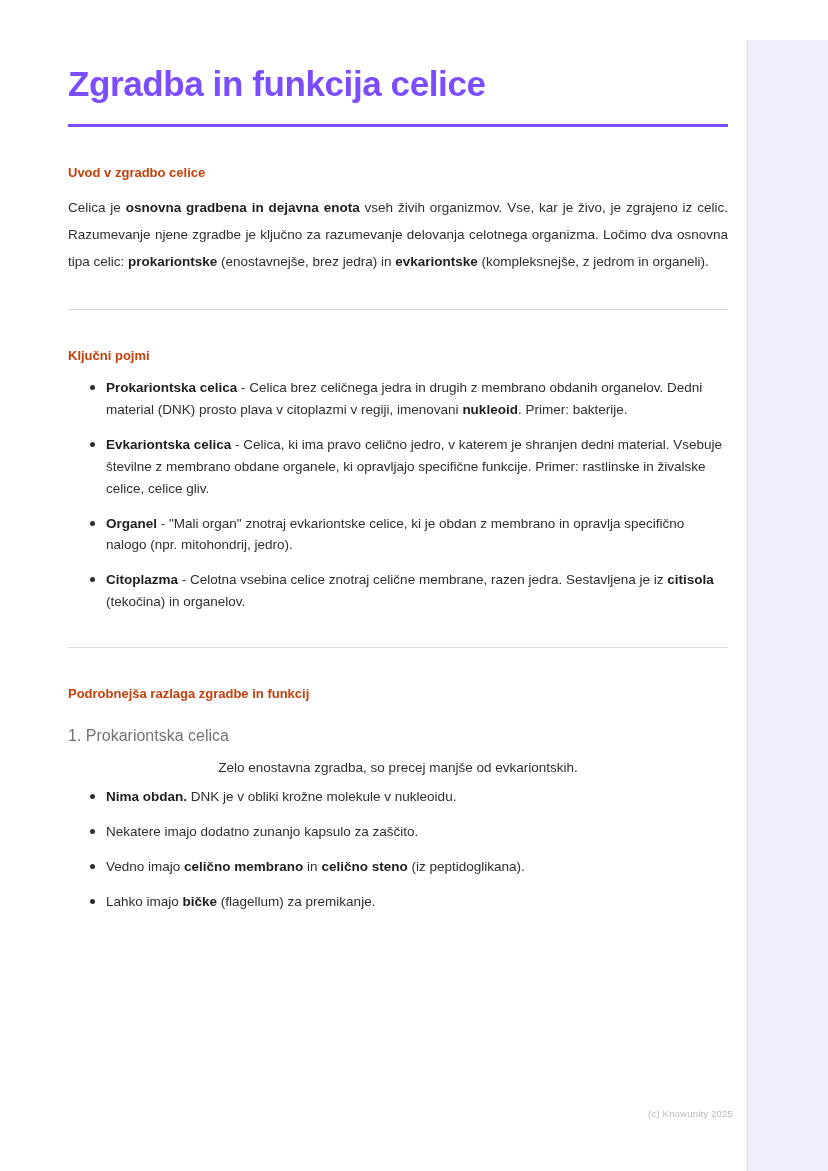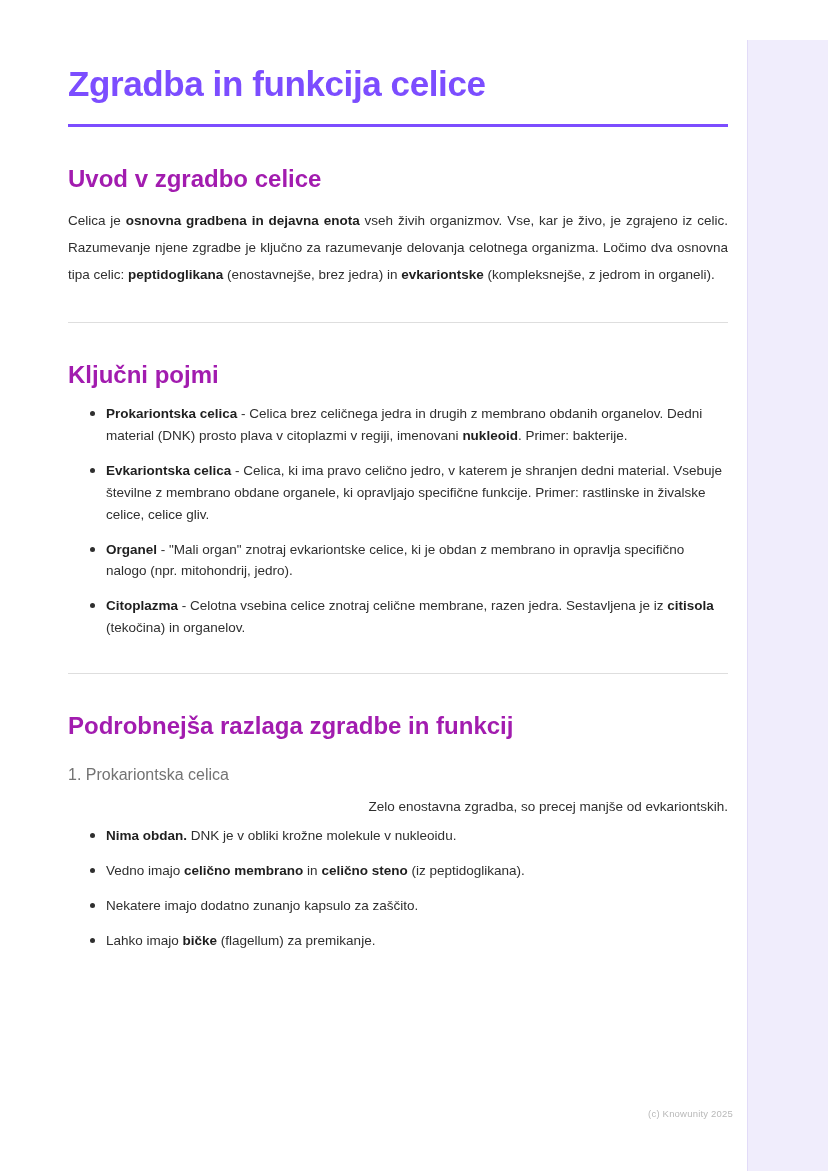--- a/index.html
+++ b/index.html
@@ -44,41 +44,41 @@
     letter-spacing: -0.4px;
   }
   .title-rule {
     margin-top: 20px;
     height: 3px;
     background: #7c4dff;
     width: 100%;
   }
 
   h2.section-title {
-    font-size: 24px;
-    color: #a21caf;
+    font-size: 13px;
+    color: #c2410c;
     font-weight: bold;
     margin: 38px 0 14px 0;
   }
   h3.sub-title {
     font-size: 16px;
     color: #737373;
     font-weight: normal;
     margin: 26px 0 12px 0;
   }
 
   p.para {
     font-size: 13.5px;
     line-height: 2.0;
     margin: 0 0 6px 0;
     text-align: justify;
     color: #2f2f2f;
   }
   p.para.plain {
-    text-align: right;
+    text-align: center;
     line-height: 1.7;
   }
 
   .divider {
     height: 1px;
     background: #dedede;
     margin: 34px 0 0 0;
   }
 
   ul.bullets {
@@ -120,40 +120,40 @@
 <body>
 
 <div class="side-strip"></div>
 
 <div class="page">
 
   <h1 class="doc-title">Zgradba in funkcija celice</h1>
   <div class="title-rule"></div>
 
   <h2 class="section-title">Uvod v zgradbo celice</h2>
-  <p class="para">Celica je <b>osnovna gradbena in dejavna enota</b> vseh živih organizmov. Vse, kar je živo, je zgrajeno iz celic. Razumevanje njene zgradbe je ključno za razumevanje delovanja celotnega organizma. Ločimo dva osnovna tipa celic: <b>peptidoglikana</b> (enostavnejše, brez jedra) in <b>evkariontske</b> (kompleksnejše, z jedrom in organeli).</p>
+  <p class="para">Celica je <b>osnovna gradbena in dejavna enota</b> vseh živih organizmov. Vse, kar je živo, je zgrajeno iz celic. Razumevanje njene zgradbe je ključno za razumevanje delovanja celotnega organizma. Ločimo dva osnovna tipa celic: <b>prokariontske</b> (enostavnejše, brez jedra) in <b>evkariontske</b> (kompleksnejše, z jedrom in organeli).</p>
 
   <div class="divider"></div>
 
   <h2 class="section-title">Ključni pojmi</h2>
   <ul class="bullets">
     <li><b>Prokariontska celica</b> - Celica brez celičnega jedra in drugih z membrano obdanih organelov. Dedni material (DNK) prosto plava v citoplazmi v regiji, imenovani <b>nukleoid</b>. Primer: bakterije.</li>
     <li><b>Evkariontska celica</b> - Celica, ki ima pravo celično jedro, v katerem je shranjen dedni material. Vsebuje številne z membrano obdane organele, ki opravljajo specifične funkcije. Primer: rastlinske in živalske celice, celice gliv.</li>
     <li><b>Organel</b> - "Mali organ" znotraj evkariontske celice, ki je obdan z membrano in opravlja specifično nalogo (npr. mitohondrij, jedro).</li>
     <li><b>Citoplazma</b> - Celotna vsebina celice znotraj celične membrane, razen jedra. Sestavljena je iz <b>citisola</b> (tekočina) in organelov.</li>
   </ul>
 
   <div class="divider"></div>
 
   <h2 class="section-title">Podrobnejša razlaga zgradbe in funkcij</h2>
   <h3 class="sub-title">1. Prokariontska celica</h3>
   <p class="para plain">Zelo enostavna zgradba, so precej manjše od evkariontskih.</p>
 
   <ul class="bullets">
     <li><b>Nima obdan.</b> DNK je v obliki krožne molekule v nukleoidu.</li>
+    <li>Nekatere imajo dodatno zunanjo kapsulo za zaščito.</li>
     <li>Vedno imajo <b>celično membrano</b> in <b>celično steno</b> (iz peptidoglikana).</li>
-    <li>Nekatere imajo dodatno zunanjo kapsulo za zaščito.</li>
     <li>Lahko imajo <b>bičke</b> (flagellum) za premikanje.</li>
   </ul>
 
 </div>
 
 <div class="watermark">(c) Knowunity 2025</div>
 
 </body></html>

